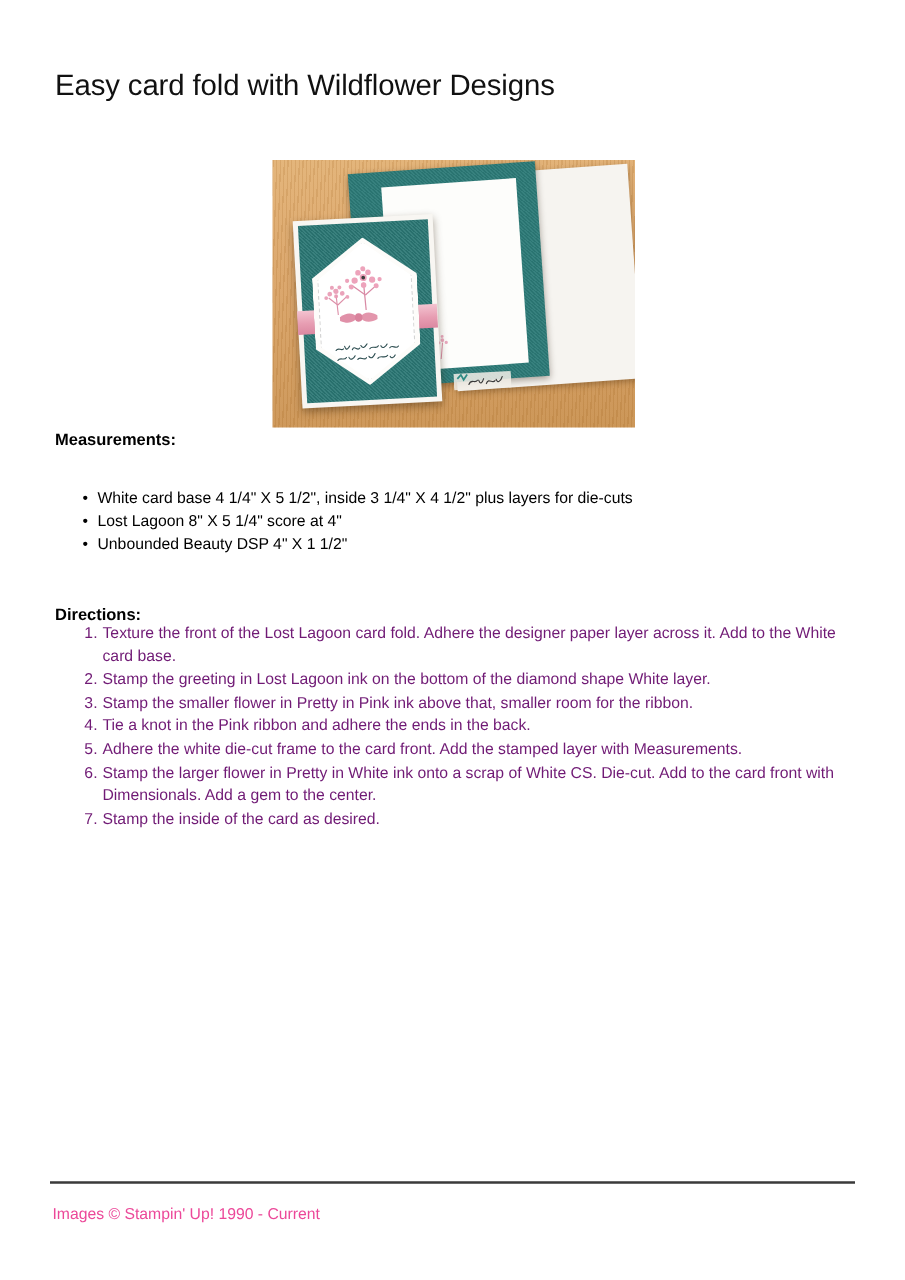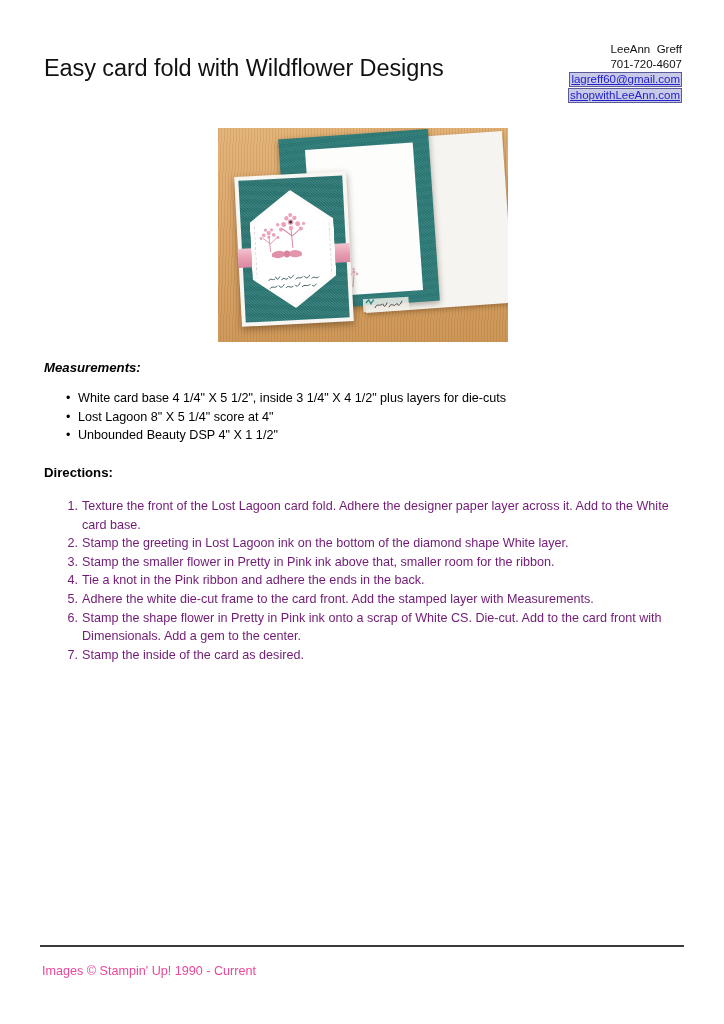--- a/index.html
+++ b/index.html
@@ -239,22 +239,22 @@
   }
 
   
   .section-heading {
     position: absolute;
     left: 44px;
     font-size: 13.2px;
     font-weight: bold;
     color: #000000;
   }
-  #h-measurements { top: 360px; font-style: italic; }
-  #h-directions   { top: 465px; }
+  #h-measurements { top: 344px; }
+  #h-directions   { top: 484px; }
 
   .bullet-list {
     position: absolute;
     left: 44px;
     top: 389px;
     width: 620px;
     margin: 0;
     padding: 0;
     list-style: none;
   }
@@ -324,30 +324,20 @@
 </style>
 </head>
 <body>
 
 <div class="page">
 
   <div class="header">
 
     <h1 class="doc-title">Easy card fold with Wildflower Designs</h1>
 
-    <div class="contact">
-      <span class="contact-name">LeeAnn  Greff</span>
-      <span class="contact-phone">701-720-4607</span>
-      <span class="contact-link-row">
-        <a class="contact-link">lagreff60@gmail.com</a>
-      </span>
-      <span class="contact-link-row">
-        <a class="contact-link">shopwithLeeAnn.com</a>
-      </span>
-    </div>
   </div>
 
   <div class="photo-wrap">
     <div class="photo">
 
       <div class="card-right-white"></div>
       <div class="card-right-teal"></div>
       <div class="card-right-inner"></div>
 
       <div class="inside-flowers">
@@ -471,20 +461,20 @@
   </ul>
 
   <div class="section-heading" id="h-directions">Directions:</div>
 
   <ol class="num-list">
     <li>Texture the front of the Lost Lagoon card fold. Adhere the designer paper layer across it. Add to the White card base.</li>
     <li>Stamp the greeting in Lost Lagoon ink on the bottom of the diamond shape White layer.</li>
     <li>Stamp the smaller flower in Pretty in Pink ink above that, smaller room for the ribbon.</li>
     <li>Tie a knot in the Pink ribbon and adhere the ends in the back.</li>
     <li>Adhere the white die-cut frame to the card front. Add the stamped layer with Measurements.</li>
-    <li>Stamp the shape flower in Pretty in Pink ink onto a scrap of White CS. Die-cut. Add to the card front with Dimensionals. Add a gem to the center.</li>
+    <li>Stamp the larger flower in Pretty in White ink onto a scrap of White CS. Die-cut. Add to the card front with Dimensionals. Add a gem to the center.</li>
     <li>Stamp the inside of the card as desired.</li>
   </ol>
 
   <div class="footer-rule"></div>
   <div class="footer-text">Images © Stampin' Up! 1990 - Current</div>
 
 </div>
 
 </body></html>

